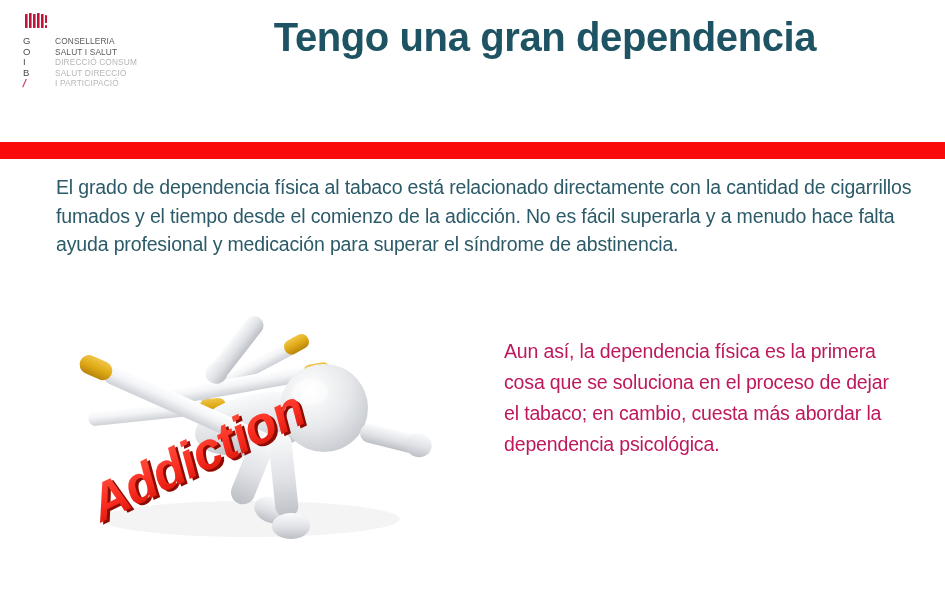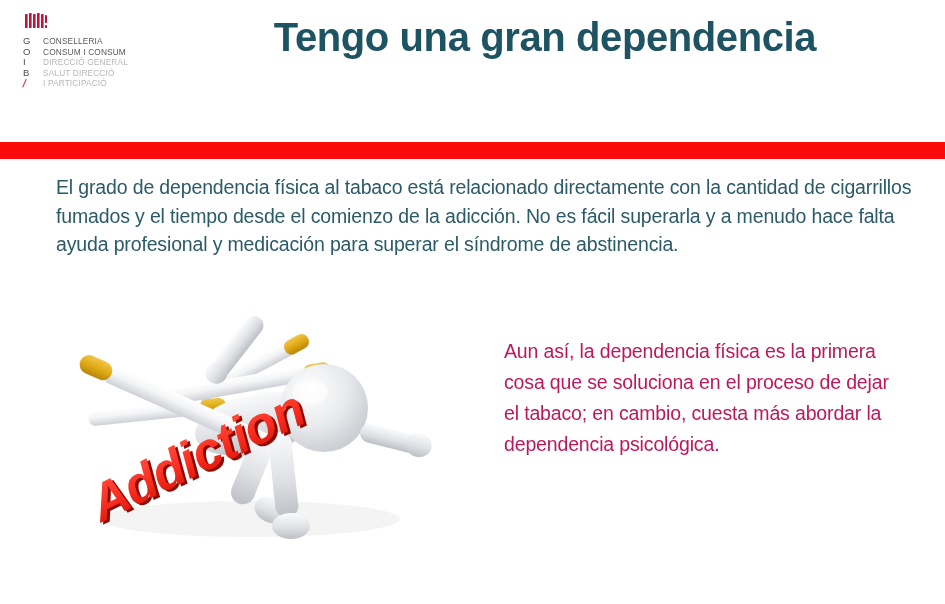--- a/index.html
+++ b/index.html
@@ -68,21 +68,21 @@
     display: inline-block;
     color: #c8456b;
     font-size: 11px;
     font-weight: 700;
     line-height: 10.6px;
     transform: skewX(-14deg);
   }
   .logo-lines {
     display: flex;
     flex-direction: column;
-    margin-left: 4px;
+    margin-left: 16px;
   }
   .logo-lines span {
     font-family: "Liberation Sans", sans-serif;
     font-size: 8.3px;
     line-height: 10.6px;
     letter-spacing: 0.15px;
     white-space: nowrap;
   }
   .logo-lines .ll-dark { color: #58585a; }
   .logo-lines .ll-light { color: #b7b7bb; }
@@ -185,22 +185,22 @@
     <div class="logo-body">
       <div class="logo-letters">
         <span>G</span>
         <span>O</span>
         <span>I</span>
         <span>B</span>
         <span class="slash-mark">/</span>
       </div>
       <div class="logo-lines">
         <span class="ll-dark">CONSELLERIA</span>
-        <span class="ll-dark">CONSUM I CONSUM</span>
-        <span class="ll-light">DIRECCIÓ GENERAL</span>
+        <span class="ll-dark">SALUT I SALUT</span>
+        <span class="ll-light">DIRECCIÓ CONSUM</span>
         <span class="ll-light">SALUT DIRECCIÓ</span>
         <span class="ll-light">I PARTICIPACIÓ</span>
       </div>
     </div>
   </div>
 
   <div class="title-block">
     <div class="title-line">Tengo una gran dependencia</div>
   </div>
 </div>

